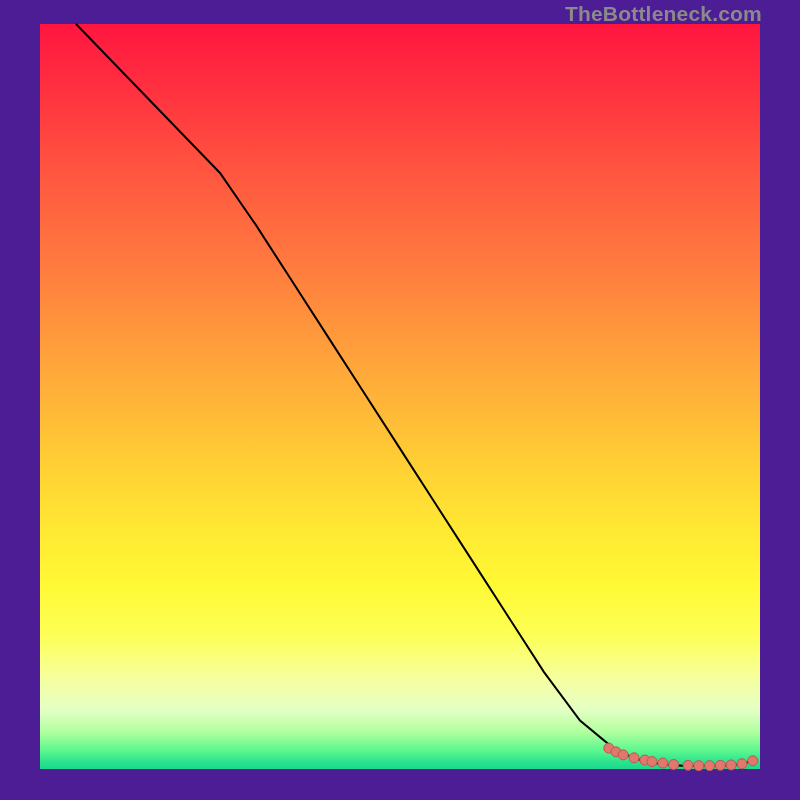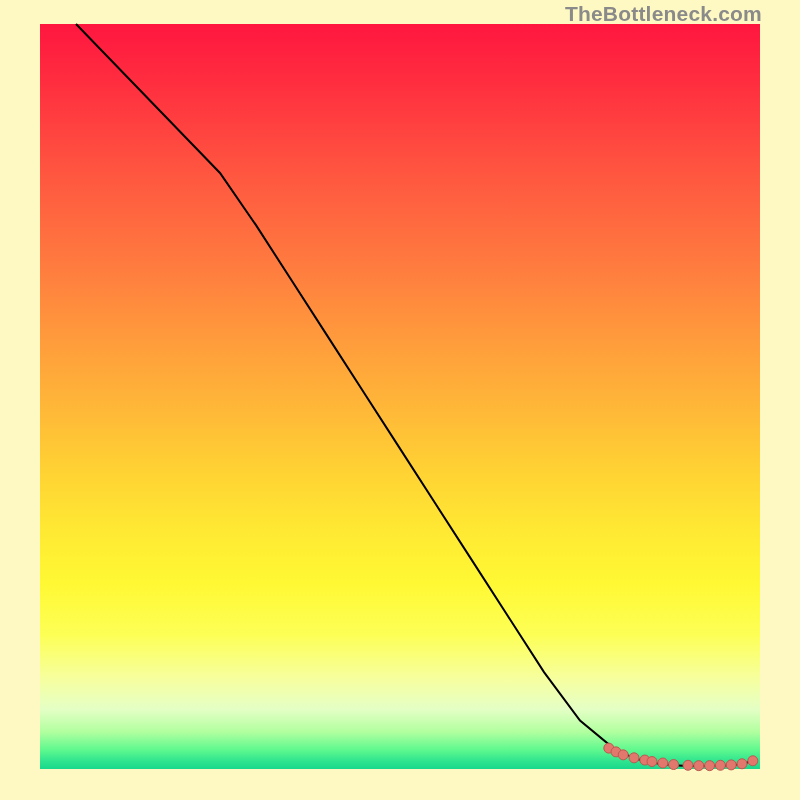--- a/index.html
+++ b/index.html
@@ -8,21 +8,21 @@
     width: 800px;
     height: 800px;
     background: #000;
     overflow: hidden;
     font-family: Arial, Helvetica, sans-serif;
   }
   .frame {
     position: relative;
     width: 800px;
     height: 800px;
-    background: #fef9c3;
+    background: #4c1d95;
   }
   .plot-area {
     position: absolute;
     left: 40px;
     top: 24px;
     width: 720px;
     height: 745px;
     
     background: linear-gradient(
       to bottom,

